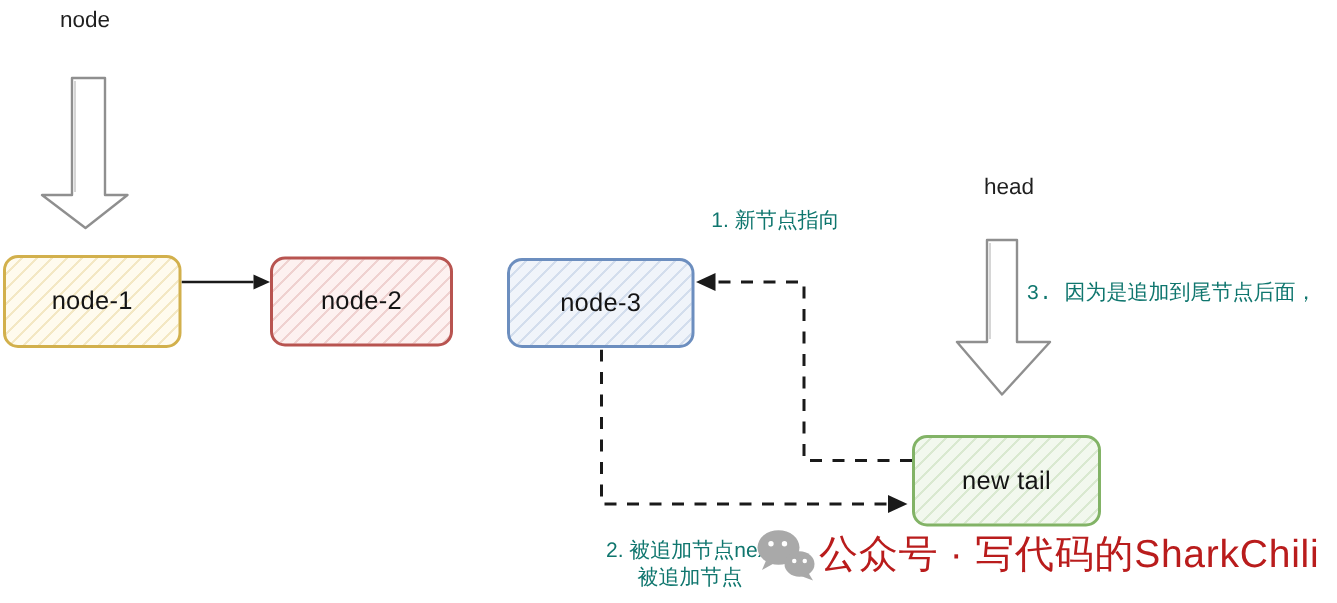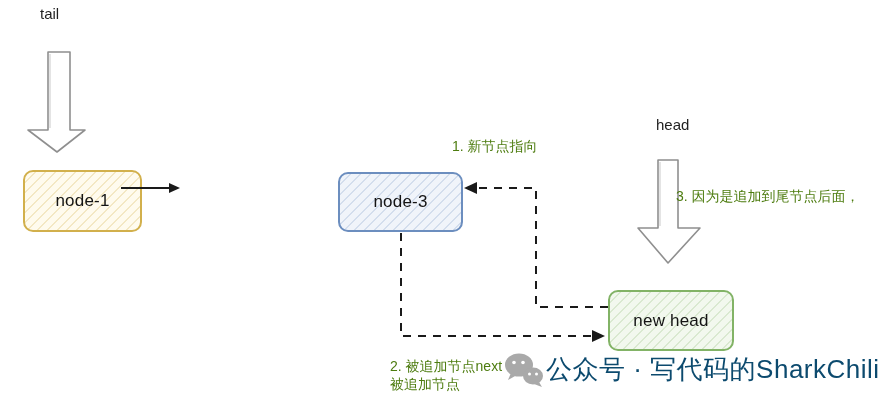--- a/index.html
+++ b/index.html
@@ -25,61 +25,64 @@
   }
   .node-blue {
     border:2px solid #6c8ebf; background-color:#f0f4fa;
     background-image:repeating-linear-gradient(135deg, rgba(108,142,191,.22) 0 1.4px, transparent 1.4px 7px);
   }
   .node-green {
     border:2px solid #82b366; background-color:#f2f8ee;
     background-image:repeating-linear-gradient(135deg, rgba(130,179,102,.22) 0 1.4px, transparent 1.4px 7px);
   }
   .annotation {
-    position:absolute; color:#4d7c0f;
+    position:absolute; text-align:center; color:#0f766e;
     font-size:14px; line-height:18px; white-space:nowrap;
   }
   .watermark-text {
-    position:absolute; color:#0c4a6e; font-size:26px; letter-spacing:.5px;
+    position:absolute; color:#b91c1c; font-size:26px; letter-spacing:.5px;
     white-space:nowrap;
   }
 </style>
 </head>
 <body>
 
 <div id="stage">
 
-  <div class="abs label" style="left:40px; top:5px;">tail</div>
+  <div class="abs label" style="left:40px; top:5px;">node</div>
   <svg class="abs" style="left:24px; top:46px;" width="66" height="112" viewBox="0 0 66 112">
     <path d="M24,6 L46,6 L46,84 L61,84 L33,106 L4,84 L24,84 Z" fill="#ffffff" stroke="#8f8f8f" stroke-width="1.6" stroke-linejoin="round"></path>
     <path d="M26,8 L26,82" fill="none" stroke="#c9c9c9" stroke-width="1"></path>
   </svg>
 
-  <div class="node node-yellow" style="left:2px; top:170px; width:119px; height:62px;margin-left:21px;">
+  <div class="node node-yellow" style="left:2px; top:170px; width:119px; height:62px;">
     <span>node-1</span>
   </div>
 
   <svg class="abs" style="left:121px; top:182px;" width="60" height="12" viewBox="0 0 60 12">
     <line x1="0" y1="6" x2="48" y2="6" stroke="#1a1a1a" stroke-width="1.8"></line>
     <polygon points="48,1 59,6 48,11" fill="#1a1a1a"></polygon>
   </svg>
 
+  <div class="node node-red" style="left:180px; top:171px; width:122px; height:60px;">
+    <span>node-2</span>
+  </div>
 
   <div class="node node-blue" style="left:338px; top:172px; width:125px; height:60px;">
     <span>node-3</span>
   </div>
 
   <div class="abs label" style="left:656px; top:116px;">head</div>
   <svg class="abs" style="left:634px; top:156px;" width="70" height="112" viewBox="0 0 70 112">
     <path d="M24,4 L44,4 L44,72 L66,72 L34,107 L4,72 L24,72 Z" fill="#ffffff" stroke="#8f8f8f" stroke-width="1.6" stroke-linejoin="round"></path>
     <path d="M26,6 L26,70" fill="none" stroke="#c9c9c9" stroke-width="1"></path>
   </svg>
 
   <div class="node node-green" style="left:608px; top:290px; width:126px; height:61px;">
-    <span>new head</span>
+    <span>new tail</span>
   </div>
 
   <svg class="abs" style="left:462px; top:180px;" width="150" height="132" viewBox="0 0 150 132">
     <polyline points="146,127 74,127 74,8 14,8" fill="none" stroke="#1a1a1a" stroke-width="2" stroke-dasharray="8 7"></polyline>
     <polygon points="2,8 15,2 15,14" fill="#1a1a1a"></polygon>
   </svg>
 
   <svg class="abs" style="left:395px; top:233px;" width="218" height="112" viewBox="0 0 218 112">
     <polyline points="6,0 6,103 197,103" fill="none" stroke="#1a1a1a" stroke-width="2" stroke-dasharray="8 7"></polyline>
     <polygon points="210,103 197,97 197,109" fill="#1a1a1a"></polygon>
@@ -87,21 +90,21 @@
 
   <div class="annotation" style="left:452px; top:137px; width:130px;">
     <div>1. 新节点指向</div>
   </div>
 
   <div class="annotation" style="left:390px; top:357px; width:140px;">
     <div>2. 被追加节点next</div>
     <div>被追加节点</div>
   </div>
 
-  <div class="annotation" style="left:676px; top:187px; width:210px;">
+  <div class="annotation" style="left:676px; top:187px; width:210px;font-family:Liberation Mono, monospace;">
     <div>3. 因为是追加到尾节点后面，</div>
   </div>
 
   <svg class="abs" style="left:503px; top:352px;" width="42" height="36" viewBox="0 0 42 36">
     <ellipse cx="16" cy="13" rx="14" ry="11.5" fill="#a9a9a9"></ellipse>
     <path d="M8,21 L5,28 L14,23 Z" fill="#a9a9a9"></path>
     <circle cx="11" cy="10.5" r="1.8" fill="#ffffff"></circle>
     <circle cx="20" cy="10.5" r="1.8" fill="#ffffff"></circle>
     <ellipse cx="30" cy="24" rx="10" ry="8.5" fill="#a9a9a9"></ellipse>
     <path d="M36,30 L39,35 L31,32 Z" fill="#a9a9a9"></path>

